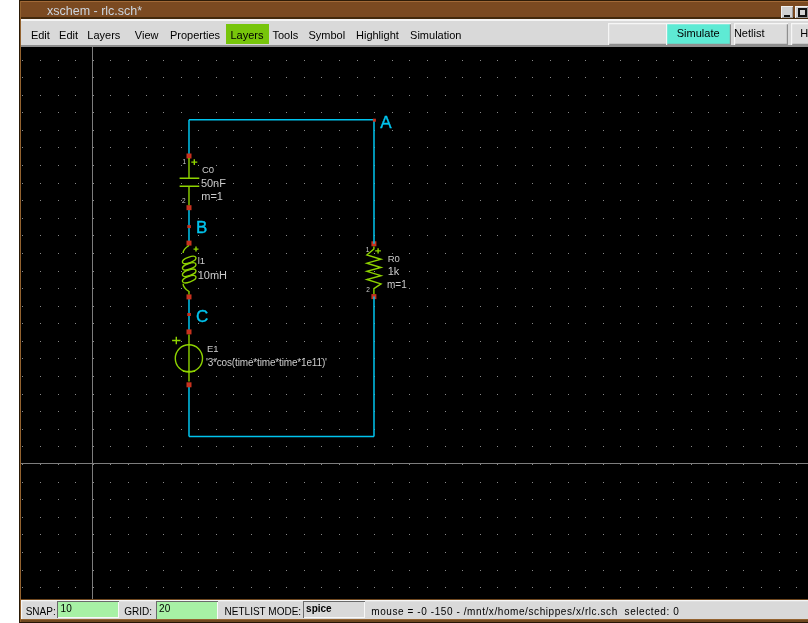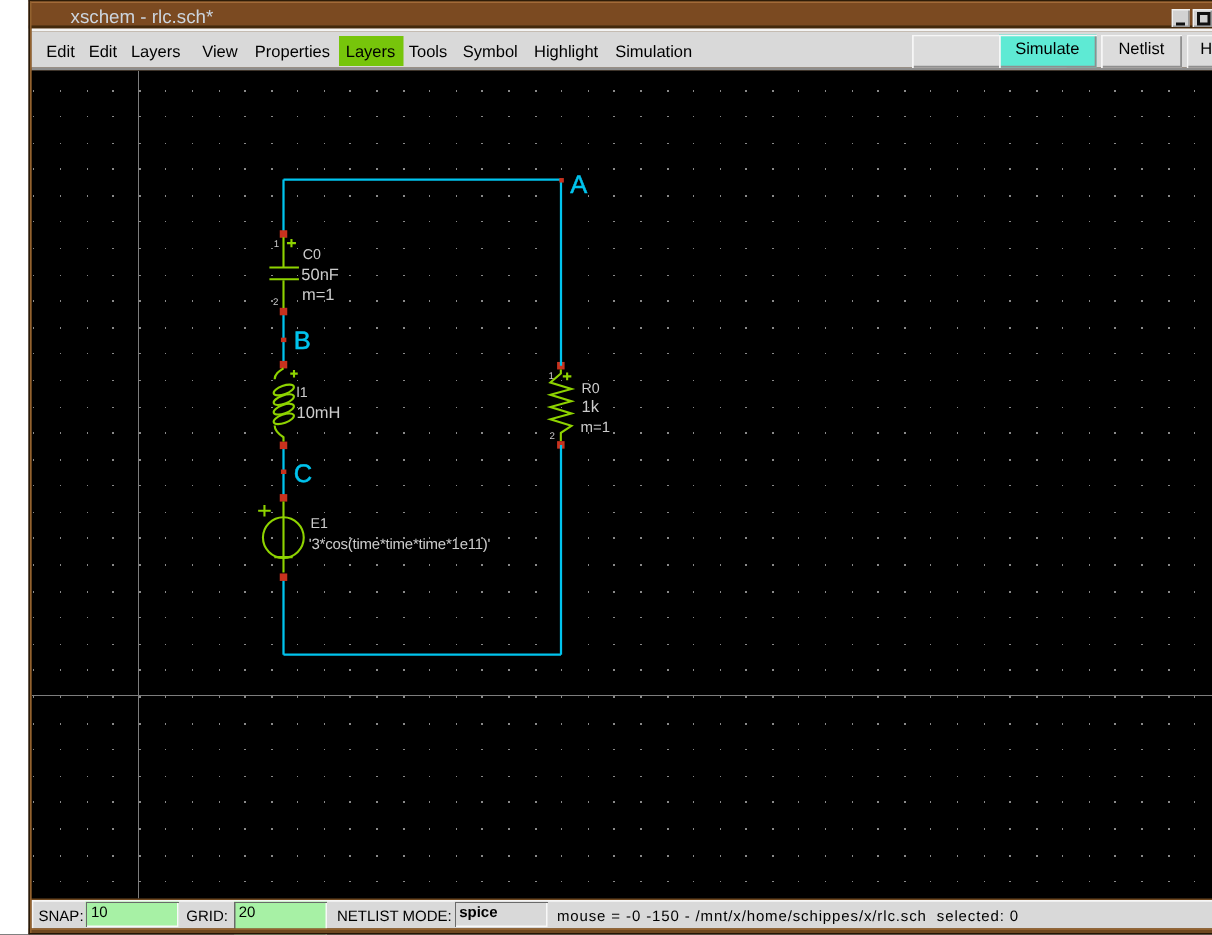--- a/index.html
+++ b/index.html
@@ -43,21 +43,21 @@
     <span class="abs" style="left:253.5px;">Tools</span>
     <span class="abs" style="left:289.5px;">Symbol</span>
     <span class="abs" style="left:337px;">Highlight</span>
     <span class="abs" style="left:391.1px;">Simulation</span>
   </div>
   <div class="abs" style="left:206.5px;top:24.2px;width:43px;height:20.3px;background:#77c50b;z-index:-0;"></div>
   <div class="abs" style="left:211.5px;top:27.5px;height:14px;font-size:11px;line-height:14px;color:#000;">Layers</div>
 
   <div class="abs" style="left:589px;top:23.2px;width:54.7px;height:21.4px;background:#dcdcdc;box-shadow:inset 1.2px 1.2px 0 #f6f6f6, inset -1.2px -1.2px 0 #8f8f8f;text-align:center;font-size:11px;line-height:21px;color:#000;padding-left:48px;">Waves</div>
   <div class="abs" style="left:646.7px;top:23.2px;width:65px;height:21.4px;background:#5eead4;box-shadow:inset 1.2px 1.2px 0 #f6f6f6, inset -1.2px -1.2px 0 #8f8f8f;text-align:center;font-size:11px;line-height:21px;color:#000;">Simulate</div>
-  <div class="abs" style="left:714.9px;top:23.2px;width:54px;height:21.4px;background:#dcdcdc;box-shadow:inset 1.2px 1.2px 0 #f6f6f6, inset -1.2px -1.2px 0 #8f8f8f;text-align:center;font-size:11px;line-height:21px;color:#000;">Netlist</div>
+  <div class="abs" style="left:714.9px;top:23.2px;width:54px;height:21.4px;background:#dcdcdc;box-shadow:inset 1.2px 1.2px 0 #f6f6f6, inset -1.2px -1.2px 0 #8f8f8f;text-align:left;font-size:11px;line-height:21px;color:#000;">Netlist</div>
   <div class="abs" style="left:772px;top:23.2px;width:41px;height:21.4px;background:#dcdcdc;box-shadow:inset 1.2px 1.2px 0 #f6f6f6, inset -1.2px -1.2px 0 #8f8f8f;text-align:center;font-size:11px;line-height:21px;color:#000;">Help</div>
 
   <div class="abs" style="left:2.3px;top:46.9px;width:801.9px;height:552.6px;background:#000;overflow:hidden;">
     <svg width="801.9" height="552.6" viewBox="2.3 46.9 801.9 552.6">
 <path d="M3 60h1v1h-1zM21 60h1v1h-1zM39 60h1v1h-1zM56 60h1v1h-1zM74 60h1v1h-1zM91 60h1v1h-1zM109 60h1v1h-1zM127 60h1v1h-1zM144 60h1v1h-1zM162 60h1v1h-1zM179 60h1v1h-1zM197 60h1v1h-1zM214 60h1v1h-1zM232 60h1v1h-1zM250 60h1v1h-1zM267 60h1v1h-1zM285 60h1v1h-1zM302 60h1v1h-1zM320 60h1v1h-1zM338 60h1v1h-1zM355 60h1v1h-1zM373 60h1v1h-1zM390 60h1v1h-1zM408 60h1v1h-1zM426 60h1v1h-1zM443 60h1v1h-1zM461 60h1v1h-1zM478 60h1v1h-1zM496 60h1v1h-1zM513 60h1v1h-1zM531 60h1v1h-1zM549 60h1v1h-1zM566 60h1v1h-1zM584 60h1v1h-1zM601 60h1v1h-1zM619 60h1v1h-1zM637 60h1v1h-1zM654 60h1v1h-1zM672 60h1v1h-1zM689 60h1v1h-1zM707 60h1v1h-1zM724 60h1v1h-1zM742 60h1v1h-1zM760 60h1v1h-1zM777 60h1v1h-1zM795 60h1v1h-1zM3 77h1v1h-1zM21 77h1v1h-1zM39 77h1v1h-1zM56 77h1v1h-1zM74 77h1v1h-1zM91 77h1v1h-1zM109 77h1v1h-1zM127 77h1v1h-1zM144 77h1v1h-1zM162 77h1v1h-1zM179 77h1v1h-1zM197 77h1v1h-1zM214 77h1v1h-1zM232 77h1v1h-1zM250 77h1v1h-1zM267 77h1v1h-1zM285 77h1v1h-1zM302 77h1v1h-1zM320 77h1v1h-1zM338 77h1v1h-1zM355 77h1v1h-1zM373 77h1v1h-1zM390 77h1v1h-1zM408 77h1v1h-1zM426 77h1v1h-1zM443 77h1v1h-1zM461 77h1v1h-1zM478 77h1v1h-1zM496 77h1v1h-1zM513 77h1v1h-1zM531 77h1v1h-1zM549 77h1v1h-1zM566 77h1v1h-1zM584 77h1v1h-1zM601 77h1v1h-1zM619 77h1v1h-1zM637 77h1v1h-1zM654 77h1v1h-1zM672 77h1v1h-1zM689 77h1v1h-1zM707 77h1v1h-1zM724 77h1v1h-1zM742 77h1v1h-1zM760 77h1v1h-1zM777 77h1v1h-1zM795 77h1v1h-1zM3 95h1v1h-1zM21 95h1v1h-1zM39 95h1v1h-1zM56 95h1v1h-1zM74 95h1v1h-1zM91 95h1v1h-1zM109 95h1v1h-1zM127 95h1v1h-1zM144 95h1v1h-1zM162 95h1v1h-1zM179 95h1v1h-1zM197 95h1v1h-1zM214 95h1v1h-1zM232 95h1v1h-1zM250 95h1v1h-1zM267 95h1v1h-1zM285 95h1v1h-1zM302 95h1v1h-1zM320 95h1v1h-1zM338 95h1v1h-1zM355 95h1v1h-1zM373 95h1v1h-1zM390 95h1v1h-1zM408 95h1v1h-1zM426 95h1v1h-1zM443 95h1v1h-1zM461 95h1v1h-1zM478 95h1v1h-1zM496 95h1v1h-1zM513 95h1v1h-1zM531 95h1v1h-1zM549 95h1v1h-1zM566 95h1v1h-1zM584 95h1v1h-1zM601 95h1v1h-1zM619 95h1v1h-1zM637 95h1v1h-1zM654 95h1v1h-1zM672 95h1v1h-1zM689 95h1v1h-1zM707 95h1v1h-1zM724 95h1v1h-1zM742 95h1v1h-1zM760 95h1v1h-1zM777 95h1v1h-1zM795 95h1v1h-1zM3 112h1v1h-1zM21 112h1v1h-1zM39 112h1v1h-1zM56 112h1v1h-1zM74 112h1v1h-1zM91 112h1v1h-1zM109 112h1v1h-1zM127 112h1v1h-1zM144 112h1v1h-1zM162 112h1v1h-1zM179 112h1v1h-1zM197 112h1v1h-1zM214 112h1v1h-1zM232 112h1v1h-1zM250 112h1v1h-1zM267 112h1v1h-1zM285 112h1v1h-1zM302 112h1v1h-1zM320 112h1v1h-1zM338 112h1v1h-1zM355 112h1v1h-1zM373 112h1v1h-1zM390 112h1v1h-1zM408 112h1v1h-1zM426 112h1v1h-1zM443 112h1v1h-1zM461 112h1v1h-1zM478 112h1v1h-1zM496 112h1v1h-1zM513 112h1v1h-1zM531 112h1v1h-1zM549 112h1v1h-1zM566 112h1v1h-1zM584 112h1v1h-1zM601 112h1v1h-1zM619 112h1v1h-1zM637 112h1v1h-1zM654 112h1v1h-1zM672 112h1v1h-1zM689 112h1v1h-1zM707 112h1v1h-1zM724 112h1v1h-1zM742 112h1v1h-1zM760 112h1v1h-1zM777 112h1v1h-1zM795 112h1v1h-1zM3 130h1v1h-1zM21 130h1v1h-1zM39 130h1v1h-1zM56 130h1v1h-1zM74 130h1v1h-1zM91 130h1v1h-1zM109 130h1v1h-1zM127 130h1v1h-1zM144 130h1v1h-1zM162 130h1v1h-1zM179 130h1v1h-1zM197 130h1v1h-1zM214 130h1v1h-1zM232 130h1v1h-1zM250 130h1v1h-1zM267 130h1v1h-1zM285 130h1v1h-1zM302 130h1v1h-1zM320 130h1v1h-1zM338 130h1v1h-1zM355 130h1v1h-1zM373 130h1v1h-1zM390 130h1v1h-1zM408 130h1v1h-1zM426 130h1v1h-1zM443 130h1v1h-1zM461 130h1v1h-1zM478 130h1v1h-1zM496 130h1v1h-1zM513 130h1v1h-1zM531 130h1v1h-1zM549 130h1v1h-1zM566 130h1v1h-1zM584 130h1v1h-1zM601 130h1v1h-1zM619 130h1v1h-1zM637 130h1v1h-1zM654 130h1v1h-1zM672 130h1v1h-1zM689 130h1v1h-1zM707 130h1v1h-1zM724 130h1v1h-1zM742 130h1v1h-1zM760 130h1v1h-1zM777 130h1v1h-1zM795 130h1v1h-1zM3 147h1v1h-1zM21 147h1v1h-1zM39 147h1v1h-1zM56 147h1v1h-1zM74 147h1v1h-1zM91 147h1v1h-1zM109 147h1v1h-1zM127 147h1v1h-1zM144 147h1v1h-1zM162 147h1v1h-1zM179 147h1v1h-1zM197 147h1v1h-1zM214 147h1v1h-1zM232 147h1v1h-1zM250 147h1v1h-1zM267 147h1v1h-1zM285 147h1v1h-1zM302 147h1v1h-1zM320 147h1v1h-1zM338 147h1v1h-1zM355 147h1v1h-1zM373 147h1v1h-1zM390 147h1v1h-1zM408 147h1v1h-1zM426 147h1v1h-1zM443 147h1v1h-1zM461 147h1v1h-1zM478 147h1v1h-1zM496 147h1v1h-1zM513 147h1v1h-1zM531 147h1v1h-1zM549 147h1v1h-1zM566 147h1v1h-1zM584 147h1v1h-1zM601 147h1v1h-1zM619 147h1v1h-1zM637 147h1v1h-1zM654 147h1v1h-1zM672 147h1v1h-1zM689 147h1v1h-1zM707 147h1v1h-1zM724 147h1v1h-1zM742 147h1v1h-1zM760 147h1v1h-1zM777 147h1v1h-1zM795 147h1v1h-1zM3 165h1v1h-1zM21 165h1v1h-1zM39 165h1v1h-1zM56 165h1v1h-1zM74 165h1v1h-1zM91 165h1v1h-1zM109 165h1v1h-1zM127 165h1v1h-1zM144 165h1v1h-1zM162 165h1v1h-1zM179 165h1v1h-1zM197 165h1v1h-1zM214 165h1v1h-1zM232 165h1v1h-1zM250 165h1v1h-1zM267 165h1v1h-1zM285 165h1v1h-1zM302 165h1v1h-1zM320 165h1v1h-1zM338 165h1v1h-1zM355 165h1v1h-1zM373 165h1v1h-1zM390 165h1v1h-1zM408 165h1v1h-1zM426 165h1v1h-1zM443 165h1v1h-1zM461 165h1v1h-1zM478 165h1v1h-1zM496 165h1v1h-1zM513 165h1v1h-1zM531 165h1v1h-1zM549 165h1v1h-1zM566 165h1v1h-1zM584 165h1v1h-1zM601 165h1v1h-1zM619 165h1v1h-1zM637 165h1v1h-1zM654 165h1v1h-1zM672 165h1v1h-1zM689 165h1v1h-1zM707 165h1v1h-1zM724 165h1v1h-1zM742 165h1v1h-1zM760 165h1v1h-1zM777 165h1v1h-1zM795 165h1v1h-1zM3 183h1v1h-1zM21 183h1v1h-1zM39 183h1v1h-1zM56 183h1v1h-1zM74 183h1v1h-1zM91 183h1v1h-1zM109 183h1v1h-1zM127 183h1v1h-1zM144 183h1v1h-1zM162 183h1v1h-1zM179 183h1v1h-1zM197 183h1v1h-1zM214 183h1v1h-1zM232 183h1v1h-1zM250 183h1v1h-1zM267 183h1v1h-1zM285 183h1v1h-1zM302 183h1v1h-1zM320 183h1v1h-1zM338 183h1v1h-1zM355 183h1v1h-1zM373 183h1v1h-1zM390 183h1v1h-1zM408 183h1v1h-1zM426 183h1v1h-1zM443 183h1v1h-1zM461 183h1v1h-1zM478 183h1v1h-1zM496 183h1v1h-1zM513 183h1v1h-1zM531 183h1v1h-1zM549 183h1v1h-1zM566 183h1v1h-1zM584 183h1v1h-1zM601 183h1v1h-1zM619 183h1v1h-1zM637 183h1v1h-1zM654 183h1v1h-1zM672 183h1v1h-1zM689 183h1v1h-1zM707 183h1v1h-1zM724 183h1v1h-1zM742 183h1v1h-1zM760 183h1v1h-1zM777 183h1v1h-1zM795 183h1v1h-1zM3 200h1v1h-1zM21 200h1v1h-1zM39 200h1v1h-1zM56 200h1v1h-1zM74 200h1v1h-1zM91 200h1v1h-1zM109 200h1v1h-1zM127 200h1v1h-1zM144 200h1v1h-1zM162 200h1v1h-1zM179 200h1v1h-1zM197 200h1v1h-1zM214 200h1v1h-1zM232 200h1v1h-1zM250 200h1v1h-1zM267 200h1v1h-1zM285 200h1v1h-1zM302 200h1v1h-1zM320 200h1v1h-1zM338 200h1v1h-1zM355 200h1v1h-1zM373 200h1v1h-1zM390 200h1v1h-1zM408 200h1v1h-1zM426 200h1v1h-1zM443 200h1v1h-1zM461 200h1v1h-1zM478 200h1v1h-1zM496 200h1v1h-1zM513 200h1v1h-1zM531 200h1v1h-1zM549 200h1v1h-1zM566 200h1v1h-1zM584 200h1v1h-1zM601 200h1v1h-1zM619 200h1v1h-1zM637 200h1v1h-1zM654 200h1v1h-1zM672 200h1v1h-1zM689 200h1v1h-1zM707 200h1v1h-1zM724 200h1v1h-1zM742 200h1v1h-1zM760 200h1v1h-1zM777 200h1v1h-1zM795 200h1v1h-1zM3 218h1v1h-1zM21 218h1v1h-1zM39 218h1v1h-1zM56 218h1v1h-1zM74 218h1v1h-1zM91 218h1v1h-1zM109 218h1v1h-1zM127 218h1v1h-1zM144 218h1v1h-1zM162 218h1v1h-1zM179 218h1v1h-1zM197 218h1v1h-1zM214 218h1v1h-1zM232 218h1v1h-1zM250 218h1v1h-1zM267 218h1v1h-1zM285 218h1v1h-1zM302 218h1v1h-1zM320 218h1v1h-1zM338 218h1v1h-1zM355 218h1v1h-1zM373 218h1v1h-1zM390 218h1v1h-1zM408 218h1v1h-1zM426 218h1v1h-1zM443 218h1v1h-1zM461 218h1v1h-1zM478 218h1v1h-1zM496 218h1v1h-1zM513 218h1v1h-1zM531 218h1v1h-1zM549 218h1v1h-1zM566 218h1v1h-1zM584 218h1v1h-1zM601 218h1v1h-1zM619 218h1v1h-1zM637 218h1v1h-1zM654 218h1v1h-1zM672 218h1v1h-1zM689 218h1v1h-1zM707 218h1v1h-1zM724 218h1v1h-1zM742 218h1v1h-1zM760 218h1v1h-1zM777 218h1v1h-1zM795 218h1v1h-1zM3 235h1v1h-1zM21 235h1v1h-1zM39 235h1v1h-1zM56 235h1v1h-1zM74 235h1v1h-1zM91 235h1v1h-1zM109 235h1v1h-1zM127 235h1v1h-1zM144 235h1v1h-1zM162 235h1v1h-1zM179 235h1v1h-1zM197 235h1v1h-1zM214 235h1v1h-1zM232 235h1v1h-1zM250 235h1v1h-1zM267 235h1v1h-1zM285 235h1v1h-1zM302 235h1v1h-1zM320 235h1v1h-1zM338 235h1v1h-1zM355 235h1v1h-1zM373 235h1v1h-1zM390 235h1v1h-1zM408 235h1v1h-1zM426 235h1v1h-1zM443 235h1v1h-1zM461 235h1v1h-1zM478 235h1v1h-1zM496 235h1v1h-1zM513 235h1v1h-1zM531 235h1v1h-1zM549 235h1v1h-1zM566 235h1v1h-1zM584 235h1v1h-1zM601 235h1v1h-1zM619 235h1v1h-1zM637 235h1v1h-1zM654 235h1v1h-1zM672 235h1v1h-1zM689 235h1v1h-1zM707 235h1v1h-1zM724 235h1v1h-1zM742 235h1v1h-1zM760 235h1v1h-1zM777 235h1v1h-1zM795 235h1v1h-1zM3 253h1v1h-1zM21 253h1v1h-1zM39 253h1v1h-1zM56 253h1v1h-1zM74 253h1v1h-1zM91 253h1v1h-1zM109 253h1v1h-1zM127 253h1v1h-1zM144 253h1v1h-1zM162 253h1v1h-1zM179 253h1v1h-1zM197 253h1v1h-1zM214 253h1v1h-1zM232 253h1v1h-1zM250 253h1v1h-1zM267 253h1v1h-1zM285 253h1v1h-1zM302 253h1v1h-1zM320 253h1v1h-1zM338 253h1v1h-1zM355 253h1v1h-1zM373 253h1v1h-1zM390 253h1v1h-1zM408 253h1v1h-1zM426 253h1v1h-1zM443 253h1v1h-1zM461 253h1v1h-1zM478 253h1v1h-1zM496 253h1v1h-1zM513 253h1v1h-1zM531 253h1v1h-1zM549 253h1v1h-1zM566 253h1v1h-1zM584 253h1v1h-1zM601 253h1v1h-1zM619 253h1v1h-1zM637 253h1v1h-1zM654 253h1v1h-1zM672 253h1v1h-1zM689 253h1v1h-1zM707 253h1v1h-1zM724 253h1v1h-1zM742 253h1v1h-1zM760 253h1v1h-1zM777 253h1v1h-1zM795 253h1v1h-1zM3 271h1v1h-1zM21 271h1v1h-1zM39 271h1v1h-1zM56 271h1v1h-1zM74 271h1v1h-1zM91 271h1v1h-1zM109 271h1v1h-1zM127 271h1v1h-1zM144 271h1v1h-1zM162 271h1v1h-1zM179 271h1v1h-1zM197 271h1v1h-1zM214 271h1v1h-1zM232 271h1v1h-1zM250 271h1v1h-1zM267 271h1v1h-1zM285 271h1v1h-1zM302 271h1v1h-1zM320 271h1v1h-1zM338 271h1v1h-1zM355 271h1v1h-1zM373 271h1v1h-1zM390 271h1v1h-1zM408 271h1v1h-1zM426 271h1v1h-1zM443 271h1v1h-1zM461 271h1v1h-1zM478 271h1v1h-1zM496 271h1v1h-1zM513 271h1v1h-1zM531 271h1v1h-1zM549 271h1v1h-1zM566 271h1v1h-1zM584 271h1v1h-1zM601 271h1v1h-1zM619 271h1v1h-1zM637 271h1v1h-1zM654 271h1v1h-1zM672 271h1v1h-1zM689 271h1v1h-1zM707 271h1v1h-1zM724 271h1v1h-1zM742 271h1v1h-1zM760 271h1v1h-1zM777 271h1v1h-1zM795 271h1v1h-1zM3 288h1v1h-1zM21 288h1v1h-1zM39 288h1v1h-1zM56 288h1v1h-1zM74 288h1v1h-1zM91 288h1v1h-1zM109 288h1v1h-1zM127 288h1v1h-1zM144 288h1v1h-1zM162 288h1v1h-1zM179 288h1v1h-1zM197 288h1v1h-1zM214 288h1v1h-1zM232 288h1v1h-1zM250 288h1v1h-1zM267 288h1v1h-1zM285 288h1v1h-1zM302 288h1v1h-1zM320 288h1v1h-1zM338 288h1v1h-1zM355 288h1v1h-1zM373 288h1v1h-1zM390 288h1v1h-1zM408 288h1v1h-1zM426 288h1v1h-1zM443 288h1v1h-1zM461 288h1v1h-1zM478 288h1v1h-1zM496 288h1v1h-1zM513 288h1v1h-1zM531 288h1v1h-1zM549 288h1v1h-1zM566 288h1v1h-1zM584 288h1v1h-1zM601 288h1v1h-1zM619 288h1v1h-1zM637 288h1v1h-1zM654 288h1v1h-1zM672 288h1v1h-1zM689 288h1v1h-1zM707 288h1v1h-1zM724 288h1v1h-1zM742 288h1v1h-1zM760 288h1v1h-1zM777 288h1v1h-1zM795 288h1v1h-1zM3 306h1v1h-1zM21 306h1v1h-1zM39 306h1v1h-1zM56 306h1v1h-1zM74 306h1v1h-1zM91 306h1v1h-1zM109 306h1v1h-1zM127 306h1v1h-1zM144 306h1v1h-1zM162 306h1v1h-1zM179 306h1v1h-1zM197 306h1v1h-1zM214 306h1v1h-1zM232 306h1v1h-1zM250 306h1v1h-1zM267 306h1v1h-1zM285 306h1v1h-1zM302 306h1v1h-1zM320 306h1v1h-1zM338 306h1v1h-1zM355 306h1v1h-1zM373 306h1v1h-1zM390 306h1v1h-1zM408 306h1v1h-1zM426 306h1v1h-1zM443 306h1v1h-1zM461 306h1v1h-1zM478 306h1v1h-1zM496 306h1v1h-1zM513 306h1v1h-1zM531 306h1v1h-1zM549 306h1v1h-1zM566 306h1v1h-1zM584 306h1v1h-1zM601 306h1v1h-1zM619 306h1v1h-1zM637 306h1v1h-1zM654 306h1v1h-1zM672 306h1v1h-1zM689 306h1v1h-1zM707 306h1v1h-1zM724 306h1v1h-1zM742 306h1v1h-1zM760 306h1v1h-1zM777 306h1v1h-1zM795 306h1v1h-1zM3 323h1v1h-1zM21 323h1v1h-1zM39 323h1v1h-1zM56 323h1v1h-1zM74 323h1v1h-1zM91 323h1v1h-1zM109 323h1v1h-1zM127 323h1v1h-1zM144 323h1v1h-1zM162 323h1v1h-1zM179 323h1v1h-1zM197 323h1v1h-1zM214 323h1v1h-1zM232 323h1v1h-1zM250 323h1v1h-1zM267 323h1v1h-1zM285 323h1v1h-1zM302 323h1v1h-1zM320 323h1v1h-1zM338 323h1v1h-1zM355 323h1v1h-1zM373 323h1v1h-1zM390 323h1v1h-1zM408 323h1v1h-1zM426 323h1v1h-1zM443 323h1v1h-1zM461 323h1v1h-1zM478 323h1v1h-1zM496 323h1v1h-1zM513 323h1v1h-1zM531 323h1v1h-1zM549 323h1v1h-1zM566 323h1v1h-1zM584 323h1v1h-1zM601 323h1v1h-1zM619 323h1v1h-1zM637 323h1v1h-1zM654 323h1v1h-1zM672 323h1v1h-1zM689 323h1v1h-1zM707 323h1v1h-1zM724 323h1v1h-1zM742 323h1v1h-1zM760 323h1v1h-1zM777 323h1v1h-1zM795 323h1v1h-1zM3 341h1v1h-1zM21 341h1v1h-1zM39 341h1v1h-1zM56 341h1v1h-1zM74 341h1v1h-1zM91 341h1v1h-1zM109 341h1v1h-1zM127 341h1v1h-1zM144 341h1v1h-1zM162 341h1v1h-1zM179 341h1v1h-1zM197 341h1v1h-1zM214 341h1v1h-1zM232 341h1v1h-1zM250 341h1v1h-1zM267 341h1v1h-1zM285 341h1v1h-1zM302 341h1v1h-1zM320 341h1v1h-1zM338 341h1v1h-1zM355 341h1v1h-1zM373 341h1v1h-1zM390 341h1v1h-1zM408 341h1v1h-1zM426 341h1v1h-1zM443 341h1v1h-1zM461 341h1v1h-1zM478 341h1v1h-1zM496 341h1v1h-1zM513 341h1v1h-1zM531 341h1v1h-1zM549 341h1v1h-1zM566 341h1v1h-1zM584 341h1v1h-1zM601 341h1v1h-1zM619 341h1v1h-1zM637 341h1v1h-1zM654 341h1v1h-1zM672 341h1v1h-1zM689 341h1v1h-1zM707 341h1v1h-1zM724 341h1v1h-1zM742 341h1v1h-1zM760 341h1v1h-1zM777 341h1v1h-1zM795 341h1v1h-1zM3 358h1v1h-1zM21 358h1v1h-1zM39 358h1v1h-1zM56 358h1v1h-1zM74 358h1v1h-1zM91 358h1v1h-1zM109 358h1v1h-1zM127 358h1v1h-1zM144 358h1v1h-1zM162 358h1v1h-1zM179 358h1v1h-1zM197 358h1v1h-1zM214 358h1v1h-1zM232 358h1v1h-1zM250 358h1v1h-1zM267 358h1v1h-1zM285 358h1v1h-1zM302 358h1v1h-1zM320 358h1v1h-1zM338 358h1v1h-1zM355 358h1v1h-1zM373 358h1v1h-1zM390 358h1v1h-1zM408 358h1v1h-1zM426 358h1v1h-1zM443 358h1v1h-1zM461 358h1v1h-1zM478 358h1v1h-1zM496 358h1v1h-1zM513 358h1v1h-1zM531 358h1v1h-1zM549 358h1v1h-1zM566 358h1v1h-1zM584 358h1v1h-1zM601 358h1v1h-1zM619 358h1v1h-1zM637 358h1v1h-1zM654 358h1v1h-1zM672 358h1v1h-1zM689 358h1v1h-1zM707 358h1v1h-1zM724 358h1v1h-1zM742 358h1v1h-1zM760 358h1v1h-1zM777 358h1v1h-1zM795 358h1v1h-1zM3 376h1v1h-1zM21 376h1v1h-1zM39 376h1v1h-1zM56 376h1v1h-1zM74 376h1v1h-1zM91 376h1v1h-1zM109 376h1v1h-1zM127 376h1v1h-1zM144 376h1v1h-1zM162 376h1v1h-1zM179 376h1v1h-1zM197 376h1v1h-1zM214 376h1v1h-1zM232 376h1v1h-1zM250 376h1v1h-1zM267 376h1v1h-1zM285 376h1v1h-1zM302 376h1v1h-1zM320 376h1v1h-1zM338 376h1v1h-1zM355 376h1v1h-1zM373 376h1v1h-1zM390 376h1v1h-1zM408 376h1v1h-1zM426 376h1v1h-1zM443 376h1v1h-1zM461 376h1v1h-1zM478 376h1v1h-1zM496 376h1v1h-1zM513 376h1v1h-1zM531 376h1v1h-1zM549 376h1v1h-1zM566 376h1v1h-1zM584 376h1v1h-1zM601 376h1v1h-1zM619 376h1v1h-1zM637 376h1v1h-1zM654 376h1v1h-1zM672 376h1v1h-1zM689 376h1v1h-1zM707 376h1v1h-1zM724 376h1v1h-1zM742 376h1v1h-1zM760 376h1v1h-1zM777 376h1v1h-1zM795 376h1v1h-1zM3 394h1v1h-1zM21 394h1v1h-1zM39 394h1v1h-1zM56 394h1v1h-1zM74 394h1v1h-1zM91 394h1v1h-1zM109 394h1v1h-1zM127 394h1v1h-1zM144 394h1v1h-1zM162 394h1v1h-1zM179 394h1v1h-1zM197 394h1v1h-1zM214 394h1v1h-1zM232 394h1v1h-1zM250 394h1v1h-1zM267 394h1v1h-1zM285 394h1v1h-1zM302 394h1v1h-1zM320 394h1v1h-1zM338 394h1v1h-1zM355 394h1v1h-1zM373 394h1v1h-1zM390 394h1v1h-1zM408 394h1v1h-1zM426 394h1v1h-1zM443 394h1v1h-1zM461 394h1v1h-1zM478 394h1v1h-1zM496 394h1v1h-1zM513 394h1v1h-1zM531 394h1v1h-1zM549 394h1v1h-1zM566 394h1v1h-1zM584 394h1v1h-1zM601 394h1v1h-1zM619 394h1v1h-1zM637 394h1v1h-1zM654 394h1v1h-1zM672 394h1v1h-1zM689 394h1v1h-1zM707 394h1v1h-1zM724 394h1v1h-1zM742 394h1v1h-1zM760 394h1v1h-1zM777 394h1v1h-1zM795 394h1v1h-1zM3 411h1v1h-1zM21 411h1v1h-1zM39 411h1v1h-1zM56 411h1v1h-1zM74 411h1v1h-1zM91 411h1v1h-1zM109 411h1v1h-1zM127 411h1v1h-1zM144 411h1v1h-1zM162 411h1v1h-1zM179 411h1v1h-1zM197 411h1v1h-1zM214 411h1v1h-1zM232 411h1v1h-1zM250 411h1v1h-1zM267 411h1v1h-1zM285 411h1v1h-1zM302 411h1v1h-1zM320 411h1v1h-1zM338 411h1v1h-1zM355 411h1v1h-1zM373 411h1v1h-1zM390 411h1v1h-1zM408 411h1v1h-1zM426 411h1v1h-1zM443 411h1v1h-1zM461 411h1v1h-1zM478 411h1v1h-1zM496 411h1v1h-1zM513 411h1v1h-1zM531 411h1v1h-1zM549 411h1v1h-1zM566 411h1v1h-1zM584 411h1v1h-1zM601 411h1v1h-1zM619 411h1v1h-1zM637 411h1v1h-1zM654 411h1v1h-1zM672 411h1v1h-1zM689 411h1v1h-1zM707 411h1v1h-1zM724 411h1v1h-1zM742 411h1v1h-1zM760 411h1v1h-1zM777 411h1v1h-1zM795 411h1v1h-1zM3 429h1v1h-1zM21 429h1v1h-1zM39 429h1v1h-1zM56 429h1v1h-1zM74 429h1v1h-1zM91 429h1v1h-1zM109 429h1v1h-1zM127 429h1v1h-1zM144 429h1v1h-1zM162 429h1v1h-1zM179 429h1v1h-1zM197 429h1v1h-1zM214 429h1v1h-1zM232 429h1v1h-1zM250 429h1v1h-1zM267 429h1v1h-1zM285 429h1v1h-1zM302 429h1v1h-1zM320 429h1v1h-1zM338 429h1v1h-1zM355 429h1v1h-1zM373 429h1v1h-1zM390 429h1v1h-1zM408 429h1v1h-1zM426 429h1v1h-1zM443 429h1v1h-1zM461 429h1v1h-1zM478 429h1v1h-1zM496 429h1v1h-1zM513 429h1v1h-1zM531 429h1v1h-1zM549 429h1v1h-1zM566 429h1v1h-1zM584 429h1v1h-1zM601 429h1v1h-1zM619 429h1v1h-1zM637 429h1v1h-1zM654 429h1v1h-1zM672 429h1v1h-1zM689 429h1v1h-1zM707 429h1v1h-1zM724 429h1v1h-1zM742 429h1v1h-1zM760 429h1v1h-1zM777 429h1v1h-1zM795 429h1v1h-1zM3 446h1v1h-1zM21 446h1v1h-1zM39 446h1v1h-1zM56 446h1v1h-1zM74 446h1v1h-1zM91 446h1v1h-1zM109 446h1v1h-1zM127 446h1v1h-1zM144 446h1v1h-1zM162 446h1v1h-1zM179 446h1v1h-1zM197 446h1v1h-1zM214 446h1v1h-1zM232 446h1v1h-1zM250 446h1v1h-1zM267 446h1v1h-1zM285 446h1v1h-1zM302 446h1v1h-1zM320 446h1v1h-1zM338 446h1v1h-1zM355 446h1v1h-1zM373 446h1v1h-1zM390 446h1v1h-1zM408 446h1v1h-1zM426 446h1v1h-1zM443 446h1v1h-1zM461 446h1v1h-1zM478 446h1v1h-1zM496 446h1v1h-1zM513 446h1v1h-1zM531 446h1v1h-1zM549 446h1v1h-1zM566 446h1v1h-1zM584 446h1v1h-1zM601 446h1v1h-1zM619 446h1v1h-1zM637 446h1v1h-1zM654 446h1v1h-1zM672 446h1v1h-1zM689 446h1v1h-1zM707 446h1v1h-1zM724 446h1v1h-1zM742 446h1v1h-1zM760 446h1v1h-1zM777 446h1v1h-1zM795 446h1v1h-1zM3 464h1v1h-1zM21 464h1v1h-1zM39 464h1v1h-1zM56 464h1v1h-1zM74 464h1v1h-1zM91 464h1v1h-1zM109 464h1v1h-1zM127 464h1v1h-1zM144 464h1v1h-1zM162 464h1v1h-1zM179 464h1v1h-1zM197 464h1v1h-1zM214 464h1v1h-1zM232 464h1v1h-1zM250 464h1v1h-1zM267 464h1v1h-1zM285 464h1v1h-1zM302 464h1v1h-1zM320 464h1v1h-1zM338 464h1v1h-1zM355 464h1v1h-1zM373 464h1v1h-1zM390 464h1v1h-1zM408 464h1v1h-1zM426 464h1v1h-1zM443 464h1v1h-1zM461 464h1v1h-1zM478 464h1v1h-1zM496 464h1v1h-1zM513 464h1v1h-1zM531 464h1v1h-1zM549 464h1v1h-1zM566 464h1v1h-1zM584 464h1v1h-1zM601 464h1v1h-1zM619 464h1v1h-1zM637 464h1v1h-1zM654 464h1v1h-1zM672 464h1v1h-1zM689 464h1v1h-1zM707 464h1v1h-1zM724 464h1v1h-1zM742 464h1v1h-1zM760 464h1v1h-1zM777 464h1v1h-1zM795 464h1v1h-1zM3 482h1v1h-1zM21 482h1v1h-1zM39 482h1v1h-1zM56 482h1v1h-1zM74 482h1v1h-1zM91 482h1v1h-1zM109 482h1v1h-1zM127 482h1v1h-1zM144 482h1v1h-1zM162 482h1v1h-1zM179 482h1v1h-1zM197 482h1v1h-1zM214 482h1v1h-1zM232 482h1v1h-1zM250 482h1v1h-1zM267 482h1v1h-1zM285 482h1v1h-1zM302 482h1v1h-1zM320 482h1v1h-1zM338 482h1v1h-1zM355 482h1v1h-1zM373 482h1v1h-1zM390 482h1v1h-1zM408 482h1v1h-1zM426 482h1v1h-1zM443 482h1v1h-1zM461 482h1v1h-1zM478 482h1v1h-1zM496 482h1v1h-1zM513 482h1v1h-1zM531 482h1v1h-1zM549 482h1v1h-1zM566 482h1v1h-1zM584 482h1v1h-1zM601 482h1v1h-1zM619 482h1v1h-1zM637 482h1v1h-1zM654 482h1v1h-1zM672 482h1v1h-1zM689 482h1v1h-1zM707 482h1v1h-1zM724 482h1v1h-1zM742 482h1v1h-1zM760 482h1v1h-1zM777 482h1v1h-1zM795 482h1v1h-1zM3 499h1v1h-1zM21 499h1v1h-1zM39 499h1v1h-1zM56 499h1v1h-1zM74 499h1v1h-1zM91 499h1v1h-1zM109 499h1v1h-1zM127 499h1v1h-1zM144 499h1v1h-1zM162 499h1v1h-1zM179 499h1v1h-1zM197 499h1v1h-1zM214 499h1v1h-1zM232 499h1v1h-1zM250 499h1v1h-1zM267 499h1v1h-1zM285 499h1v1h-1zM302 499h1v1h-1zM320 499h1v1h-1zM338 499h1v1h-1zM355 499h1v1h-1zM373 499h1v1h-1zM390 499h1v1h-1zM408 499h1v1h-1zM426 499h1v1h-1zM443 499h1v1h-1zM461 499h1v1h-1zM478 499h1v1h-1zM496 499h1v1h-1zM513 499h1v1h-1zM531 499h1v1h-1zM549 499h1v1h-1zM566 499h1v1h-1zM584 499h1v1h-1zM601 499h1v1h-1zM619 499h1v1h-1zM637 499h1v1h-1zM654 499h1v1h-1zM672 499h1v1h-1zM689 499h1v1h-1zM707 499h1v1h-1zM724 499h1v1h-1zM742 499h1v1h-1zM760 499h1v1h-1zM777 499h1v1h-1zM795 499h1v1h-1zM3 517h1v1h-1zM21 517h1v1h-1zM39 517h1v1h-1zM56 517h1v1h-1zM74 517h1v1h-1zM91 517h1v1h-1zM109 517h1v1h-1zM127 517h1v1h-1zM144 517h1v1h-1zM162 517h1v1h-1zM179 517h1v1h-1zM197 517h1v1h-1zM214 517h1v1h-1zM232 517h1v1h-1zM250 517h1v1h-1zM267 517h1v1h-1zM285 517h1v1h-1zM302 517h1v1h-1zM320 517h1v1h-1zM338 517h1v1h-1zM355 517h1v1h-1zM373 517h1v1h-1zM390 517h1v1h-1zM408 517h1v1h-1zM426 517h1v1h-1zM443 517h1v1h-1zM461 517h1v1h-1zM478 517h1v1h-1zM496 517h1v1h-1zM513 517h1v1h-1zM531 517h1v1h-1zM549 517h1v1h-1zM566 517h1v1h-1zM584 517h1v1h-1zM601 517h1v1h-1zM619 517h1v1h-1zM637 517h1v1h-1zM654 517h1v1h-1zM672 517h1v1h-1zM689 517h1v1h-1zM707 517h1v1h-1zM724 517h1v1h-1zM742 517h1v1h-1zM760 517h1v1h-1zM777 517h1v1h-1zM795 517h1v1h-1zM3 534h1v1h-1zM21 534h1v1h-1zM39 534h1v1h-1zM56 534h1v1h-1zM74 534h1v1h-1zM91 534h1v1h-1zM109 534h1v1h-1zM127 534h1v1h-1zM144 534h1v1h-1zM162 534h1v1h-1zM179 534h1v1h-1zM197 534h1v1h-1zM214 534h1v1h-1zM232 534h1v1h-1zM250 534h1v1h-1zM267 534h1v1h-1zM285 534h1v1h-1zM302 534h1v1h-1zM320 534h1v1h-1zM338 534h1v1h-1zM355 534h1v1h-1zM373 534h1v1h-1zM390 534h1v1h-1zM408 534h1v1h-1zM426 534h1v1h-1zM443 534h1v1h-1zM461 534h1v1h-1zM478 534h1v1h-1zM496 534h1v1h-1zM513 534h1v1h-1zM531 534h1v1h-1zM549 534h1v1h-1zM566 534h1v1h-1zM584 534h1v1h-1zM601 534h1v1h-1zM619 534h1v1h-1zM637 534h1v1h-1zM654 534h1v1h-1zM672 534h1v1h-1zM689 534h1v1h-1zM707 534h1v1h-1zM724 534h1v1h-1zM742 534h1v1h-1zM760 534h1v1h-1zM777 534h1v1h-1zM795 534h1v1h-1zM3 552h1v1h-1zM21 552h1v1h-1zM39 552h1v1h-1zM56 552h1v1h-1zM74 552h1v1h-1zM91 552h1v1h-1zM109 552h1v1h-1zM127 552h1v1h-1zM144 552h1v1h-1zM162 552h1v1h-1zM179 552h1v1h-1zM197 552h1v1h-1zM214 552h1v1h-1zM232 552h1v1h-1zM250 552h1v1h-1zM267 552h1v1h-1zM285 552h1v1h-1zM302 552h1v1h-1zM320 552h1v1h-1zM338 552h1v1h-1zM355 552h1v1h-1zM373 552h1v1h-1zM390 552h1v1h-1zM408 552h1v1h-1zM426 552h1v1h-1zM443 552h1v1h-1zM461 552h1v1h-1zM478 552h1v1h-1zM496 552h1v1h-1zM513 552h1v1h-1zM531 552h1v1h-1zM549 552h1v1h-1zM566 552h1v1h-1zM584 552h1v1h-1zM601 552h1v1h-1zM619 552h1v1h-1zM637 552h1v1h-1zM654 552h1v1h-1zM672 552h1v1h-1zM689 552h1v1h-1zM707 552h1v1h-1zM724 552h1v1h-1zM742 552h1v1h-1zM760 552h1v1h-1zM777 552h1v1h-1zM795 552h1v1h-1zM3 570h1v1h-1zM21 570h1v1h-1zM39 570h1v1h-1zM56 570h1v1h-1zM74 570h1v1h-1zM91 570h1v1h-1zM109 570h1v1h-1zM127 570h1v1h-1zM144 570h1v1h-1zM162 570h1v1h-1zM179 570h1v1h-1zM197 570h1v1h-1zM214 570h1v1h-1zM232 570h1v1h-1zM250 570h1v1h-1zM267 570h1v1h-1zM285 570h1v1h-1zM302 570h1v1h-1zM320 570h1v1h-1zM338 570h1v1h-1zM355 570h1v1h-1zM373 570h1v1h-1zM390 570h1v1h-1zM408 570h1v1h-1zM426 570h1v1h-1zM443 570h1v1h-1zM461 570h1v1h-1zM478 570h1v1h-1zM496 570h1v1h-1zM513 570h1v1h-1zM531 570h1v1h-1zM549 570h1v1h-1zM566 570h1v1h-1zM584 570h1v1h-1zM601 570h1v1h-1zM619 570h1v1h-1zM637 570h1v1h-1zM654 570h1v1h-1zM672 570h1v1h-1zM689 570h1v1h-1zM707 570h1v1h-1zM724 570h1v1h-1zM742 570h1v1h-1zM760 570h1v1h-1zM777 570h1v1h-1zM795 570h1v1h-1zM3 587h1v1h-1zM21 587h1v1h-1zM39 587h1v1h-1zM56 587h1v1h-1zM74 587h1v1h-1zM91 587h1v1h-1zM109 587h1v1h-1zM127 587h1v1h-1zM144 587h1v1h-1zM162 587h1v1h-1zM179 587h1v1h-1zM197 587h1v1h-1zM214 587h1v1h-1zM232 587h1v1h-1zM250 587h1v1h-1zM267 587h1v1h-1zM285 587h1v1h-1zM302 587h1v1h-1zM320 587h1v1h-1zM338 587h1v1h-1zM355 587h1v1h-1zM373 587h1v1h-1zM390 587h1v1h-1zM408 587h1v1h-1zM426 587h1v1h-1zM443 587h1v1h-1zM461 587h1v1h-1zM478 587h1v1h-1zM496 587h1v1h-1zM513 587h1v1h-1zM531 587h1v1h-1zM549 587h1v1h-1zM566 587h1v1h-1zM584 587h1v1h-1zM601 587h1v1h-1zM619 587h1v1h-1zM637 587h1v1h-1zM654 587h1v1h-1zM672 587h1v1h-1zM689 587h1v1h-1zM707 587h1v1h-1zM724 587h1v1h-1zM742 587h1v1h-1zM760 587h1v1h-1zM777 587h1v1h-1zM795 587h1v1h-1z" fill="#898989" shape-rendering="crispEdges"></path>
       <rect x="73" y="47" width="1" height="552.5" fill="#7d7d7d" shape-rendering="crispEdges"></rect>
       <rect x="2.3" y="463" width="801.9" height="1" fill="#7d7d7d" shape-rendering="crispEdges"></rect>
 
       <g fill="#c8321e">
         <rect x="352.7" y="241.2" width="5" height="5"></rect>

